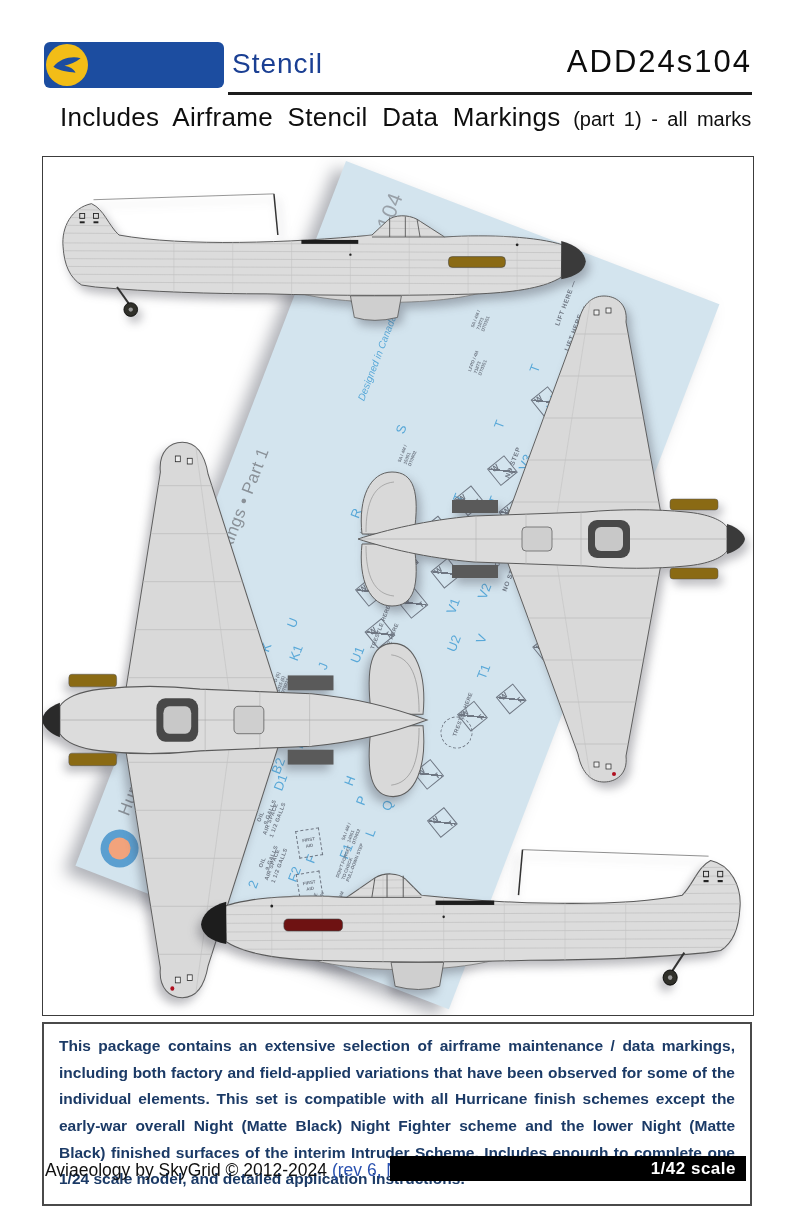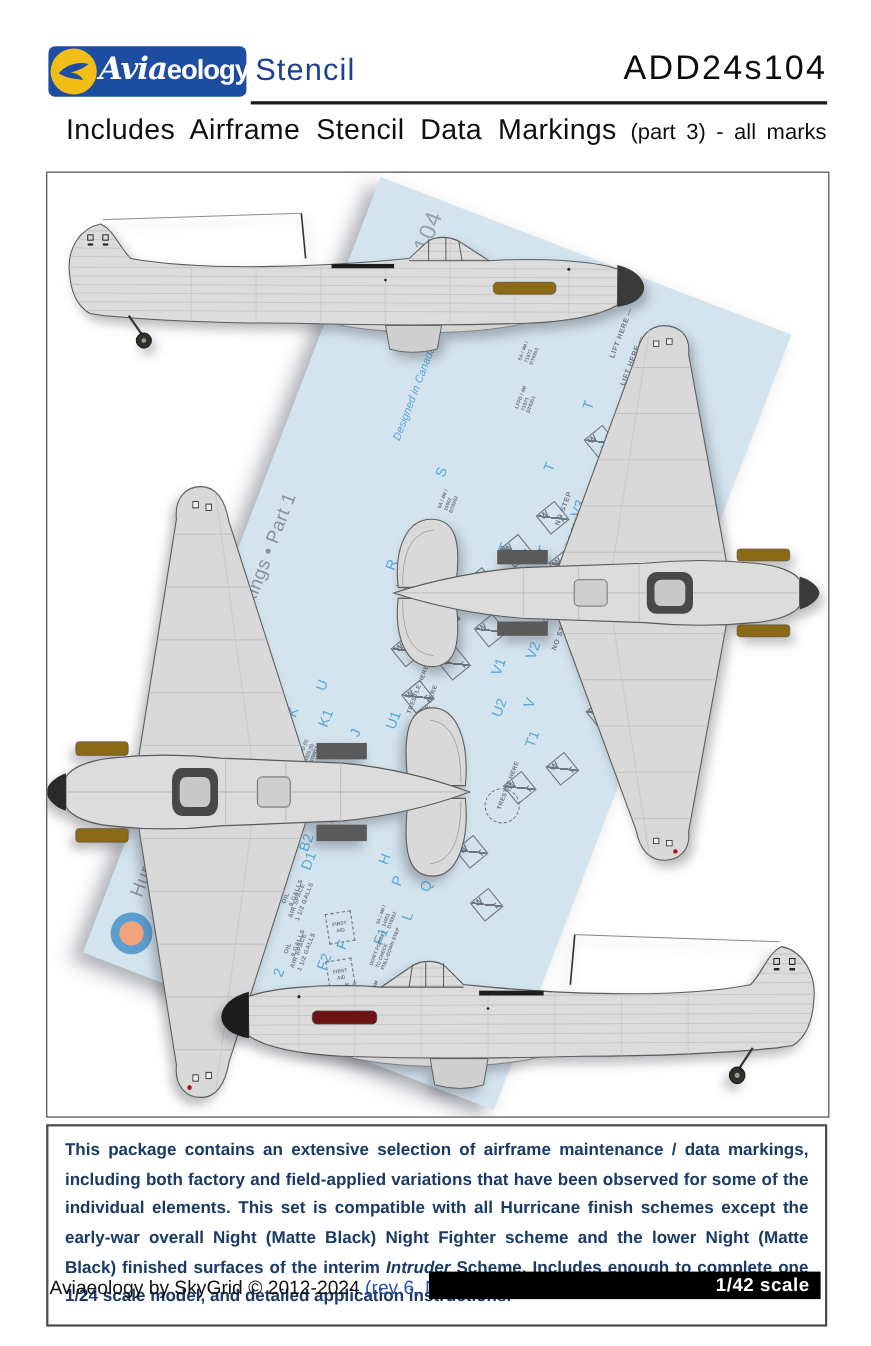--- a/index.html
+++ b/index.html
@@ -48,21 +48,21 @@
 
   .plane{position:absolute;filter:drop-shadow(4px 6px 5px rgba(60,60,72,.35));}
   .side-top{left:13px;top:29px;width:530px;height:152px;z-index:3;}
   .side-bottom{left:158px;top:684px;width:546px;height:168px;z-index:3;transform:scaleX(-1);}
   .plan-right{left:313px;top:137px;width:390px;height:490px;z-index:2;}
   .plan-left{left:-2px;top:283px;width:388px;height:560px;z-index:2;transform:scaleX(-1);}
 
   
   .description{position:absolute;left:42px;top:1022px;width:710px;box-sizing:border-box;border:2.5px solid #4a4a4a;
                padding:9px 15px 11px 15px;font-size:15.5px;font-weight:bold;color:#1b3a66;line-height:1.72;text-align:justify;}
-  .description .it{font-style:italic;}
+  .description .it{}
   .footer-credit{position:absolute;left:45px;top:1160px;font-size:17.5px;color:#101010;}
   .footer-rev{color:#2b52b0;}
   .scale-bar{position:absolute;left:390px;top:1156px;width:356px;height:25px;background:#000;
              display:flex;align-items:center;justify-content:flex-end;padding-right:10px;box-sizing:border-box;}
   .scale-label{color:#fff;font-size:17px;font-weight:bold;letter-spacing:.5px;}
 </style>
 </head>
 <body>
 
 <svg width="0" height="0" style="position:absolute">
@@ -162,29 +162,28 @@
     </g>
   </defs>
 </svg>
 
 <div class="logo-box">
   <div class="logo-circle">
     <svg class="logo-bird" viewBox="0 0 40 40">
       <path d="M4 22 C12 12 26 9 36 12 C30 17 24 19 17 21 C24 22 28 25 30 29 C21 28 11 27 4 22 Z" fill="#1c4da0"></path>
     </svg>
   </div>
-  <div class="logo-text"><span class="logo-script">Avia</span><span class="logo-rest">eology</span></div>
 </div>
 <div class="logo-suffix">Stencil</div>
 <div class="product-code">ADD24s104</div>
 <div class="header-rule"></div>
 
 <div class="page-title">
   <span class="pt-main">Includes Airframe Stencil Data Markings</span>
-  <span class="pt-sub">(part 3) - all marks</span>
+  <span class="pt-sub">(part 1) - all marks</span>
 </div>
 
 <div class="figure">
 
   <div class="sheet">
     <span class="sh-rot sheet-title">Hurricane Airframe Stencil Data Markings • Part 1</span>
     <span class="sh-rot sheet-copy">Copyright ©2010–2024 Aviaeology</span>
     <span class="sh-rot sheet-designed">Designed in Canada</span>
     <span class="sh-rot sheet-code">ADD24s104</span>
     <span class="sh-rot sheet-country">Canada</span>

